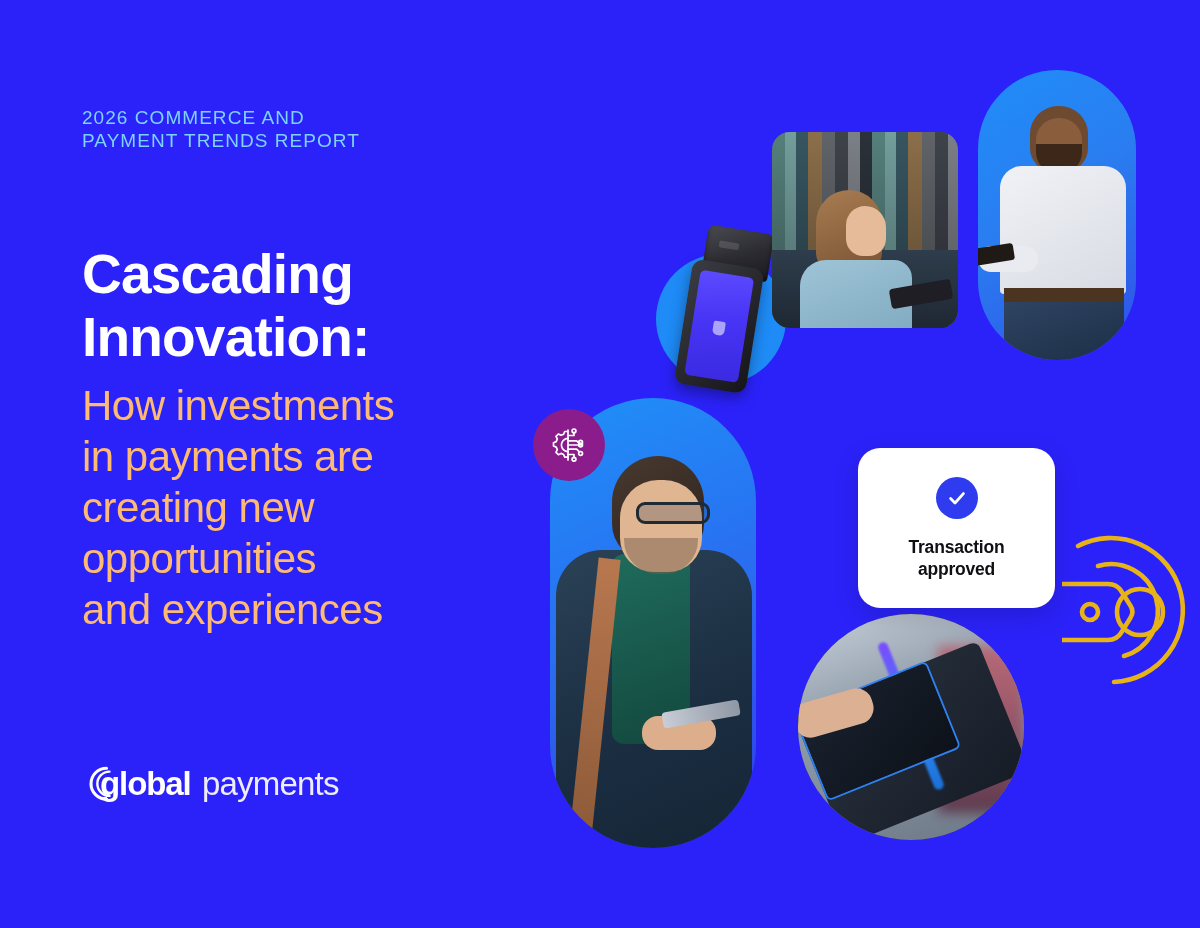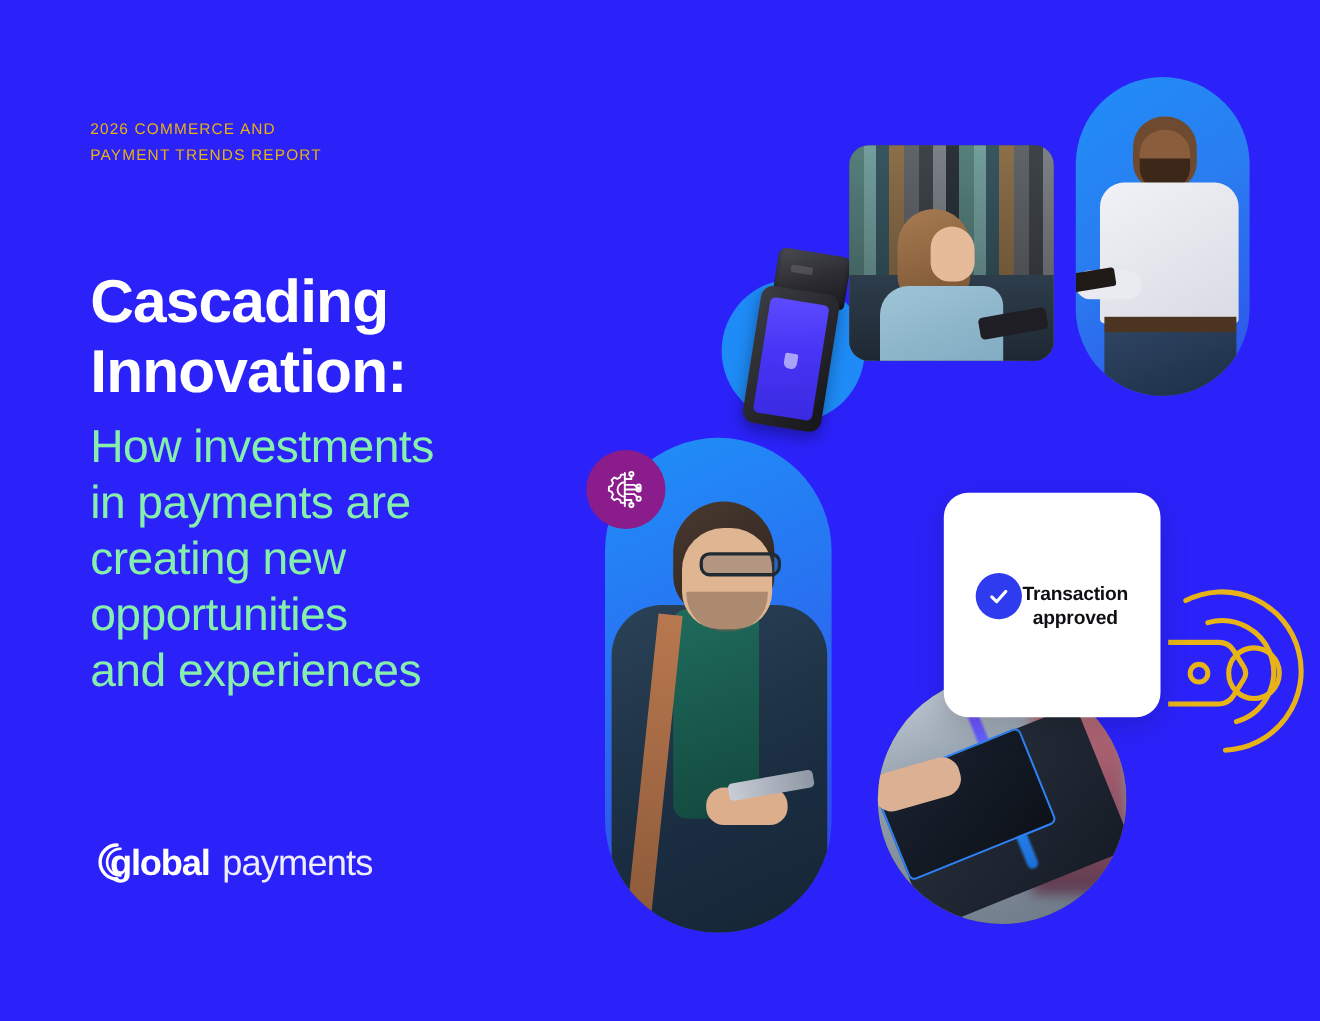--- a/index.html
+++ b/index.html
@@ -32,25 +32,25 @@
     top: 0;
     width: 430px;
     height: 928px;
   }
 
   .eyebrow {
     position: absolute;
     top: 106px;
     left: 0;
     width: 400px;
-    font-size: 14px;
+    font-size: 19px;
     line-height: 23px;
     letter-spacing: 1.05px;
     font-weight: 500;
-    color: #eab308;
+    color: #7dd3fc;
     text-transform: uppercase;
     white-space: pre-line;
   }
 
   .headline {
     position: absolute;
     top: 243px;
     left: 0;
     width: 430px;
     font-size: 55px;
@@ -63,21 +63,21 @@
 
   .subhead {
     position: absolute;
     top: 380px;
     left: 0;
     width: 400px;
     font-size: 42px;
     line-height: 51px;
     font-weight: 300;
     letter-spacing: -0.5px;
-    color: #86efac;
+    color: #fdba74;
     white-space: pre-line;
   }
 
   
   .logo {
     position: absolute;
     left: 82px;
     top: 762px;
     height: 44px;
     display: flex;
@@ -224,24 +224,25 @@
     justify-content: center;
   }
   .badge-circuit svg { display: block; }
 
   
   .card-approved {
     position: absolute;
     left: 346px;
     top: 448px;
     width: 197px;
-    height: 204px;
+    height: 160px;
     border-radius: 22px;
     background: #FFFFFF;
     display: flex;
+    flex-direction: column;
     align-items: center;
     justify-content: center;
     box-shadow: 0 8px 26px rgba(0,0,0,.16);
     z-index: 6;
   }
   .check-circle {
     width: 42px;
     height: 42px;
     border-radius: 50%;
     background: #2F3BEF;

